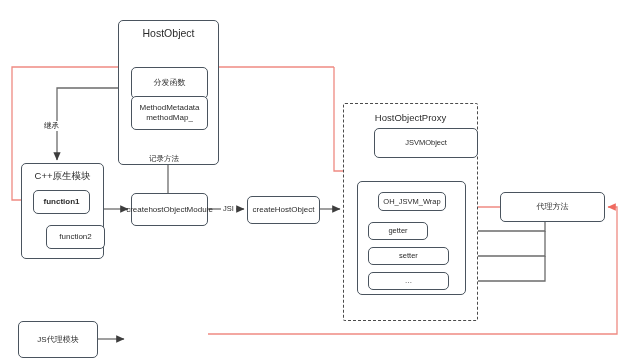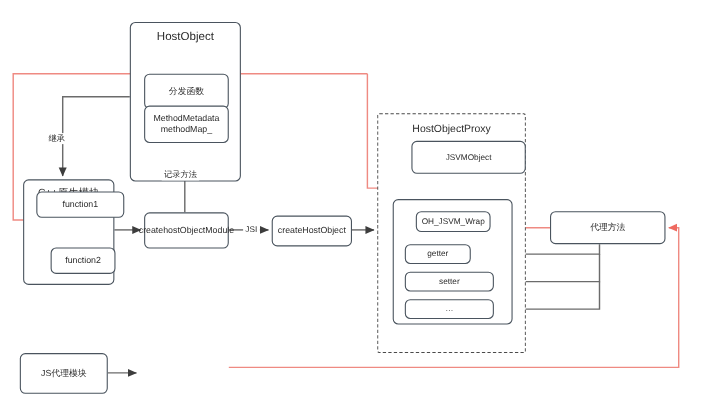--- a/index.html
+++ b/index.html
@@ -113,21 +113,21 @@
 methodMap_</span>
   </div>
 
   <div class="lbl" style="left:42px; top:121px;">继承</div>
   <div class="lbl" style="left:147px; top:154px;">记录方法</div>
   <div class="lbl" style="left:221px; top:204px;">JSI</div>
 
   <div class="box group" style="left:21px; top:163px; width:83px; height:96px; font-size:9.5px;">
     <span>C++原生模块</span>
   </div>
-  <div class="box" style="left:33px; top:174px; width:80px; height:24px; font-size:8px;">
+  <div class="box" style="left:33px; top:190px; width:57px; height:24px; font-size:8px;font-weight:bold;">
     <span>function1</span>
   </div>
   <div class="box" style="left:33px; top:225px; width:59px; height:24px; font-size:8px;margin-left:13px;">
     <span>function2</span>
   </div>
 
   <div class="box" style="left:131px; top:193px; width:77px; height:33px; font-size:8px; padding:0 3px;">
     <span>createhostObjectModule</span>
   </div>
 

